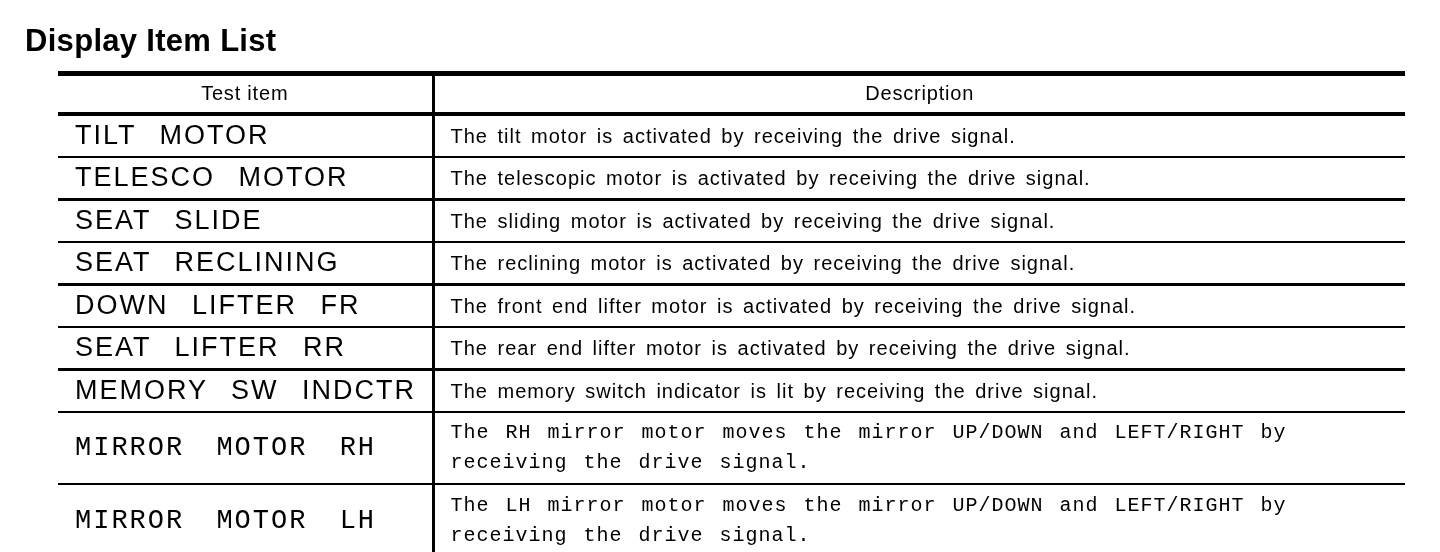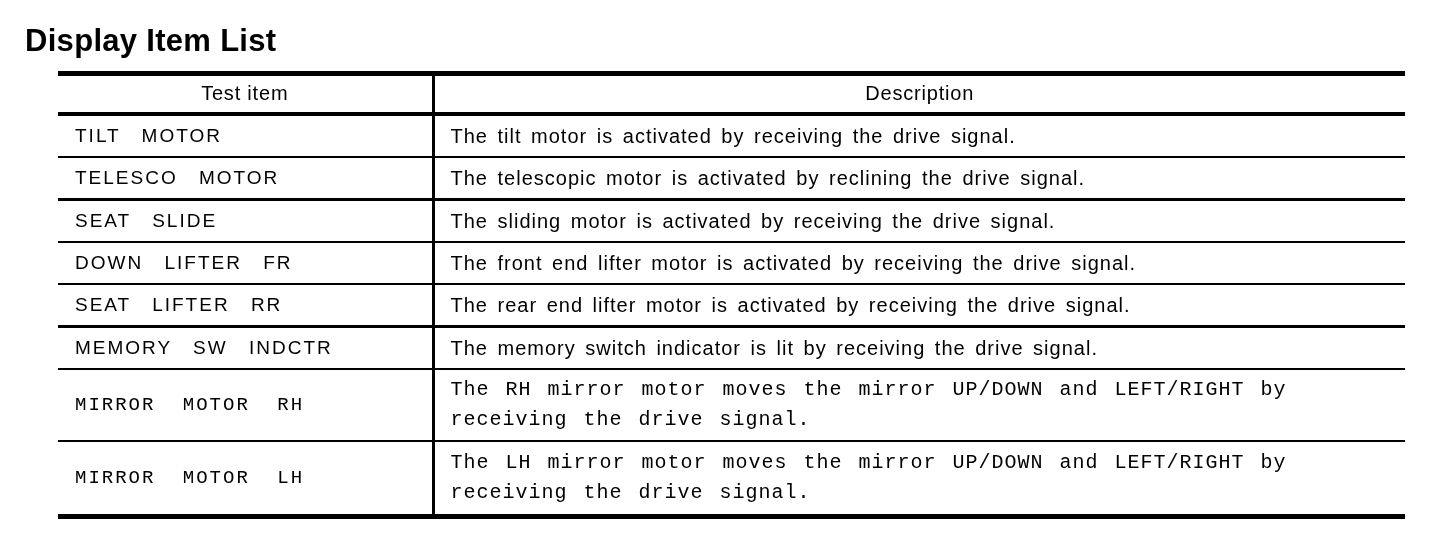--- a/index.html
+++ b/index.html
@@ -45,21 +45,21 @@
     font-weight: normal;
     font-size: 20px;
     letter-spacing: 0.8px;
     height: 40px;
     border-bottom: 4px solid #000;
   }
   .v-divider-right {
     border-right: 3px solid #000;
   }
   td.item-cell {
-    font-size: 19px;
+    font-size: 27px;
     letter-spacing: 2px;
     word-spacing: 14px;
     padding-left: 17px;
     white-space: nowrap;
   }
   td.desc-cell {
     font-size: 20px;
     letter-spacing: 1px;
     word-spacing: 3px;
     line-height: 30px;
@@ -89,25 +89,29 @@
         <th>Description</th>
       </tr>
     </thead>
     <tbody>
       <tr class="row-single sep-thin">
         <td class="item-cell v-divider-right">TILT MOTOR</td>
         <td class="desc-cell">The tilt motor is activated by receiving the drive signal.</td>
       </tr>
       <tr class="row-single sep-thick">
         <td class="item-cell v-divider-right">TELESCO MOTOR</td>
-        <td class="desc-cell">The telescopic motor is activated by reclining the drive signal.</td>
+        <td class="desc-cell">The telescopic motor is activated by receiving the drive signal.</td>
       </tr>
       <tr class="row-single sep-thin">
         <td class="item-cell v-divider-right">SEAT SLIDE</td>
         <td class="desc-cell">The sliding motor is activated by receiving the drive signal.</td>
+      </tr>
+      <tr class="row-single sep-thick">
+        <td class="item-cell v-divider-right">SEAT RECLINING</td>
+        <td class="desc-cell">The reclining motor is activated by receiving the drive signal.</td>
       </tr>
       <tr class="row-single sep-thin">
         <td class="item-cell v-divider-right">DOWN LIFTER FR</td>
         <td class="desc-cell">The front end lifter motor is activated by receiving the drive signal.</td>
       </tr>
       <tr class="row-single sep-thick">
         <td class="item-cell v-divider-right">SEAT LIFTER RR</td>
         <td class="desc-cell">The rear end lifter motor is activated by receiving the drive signal.</td>
       </tr>
       <tr class="row-single sep-thin">

